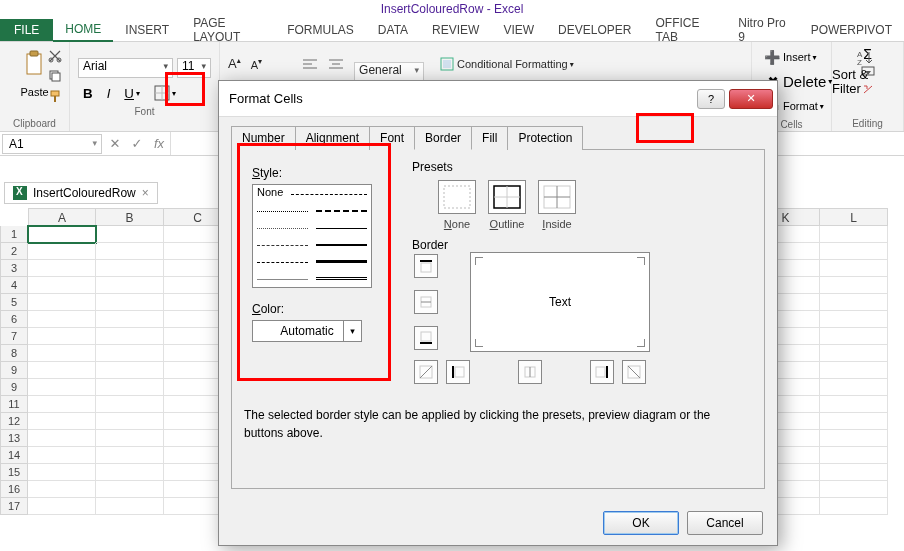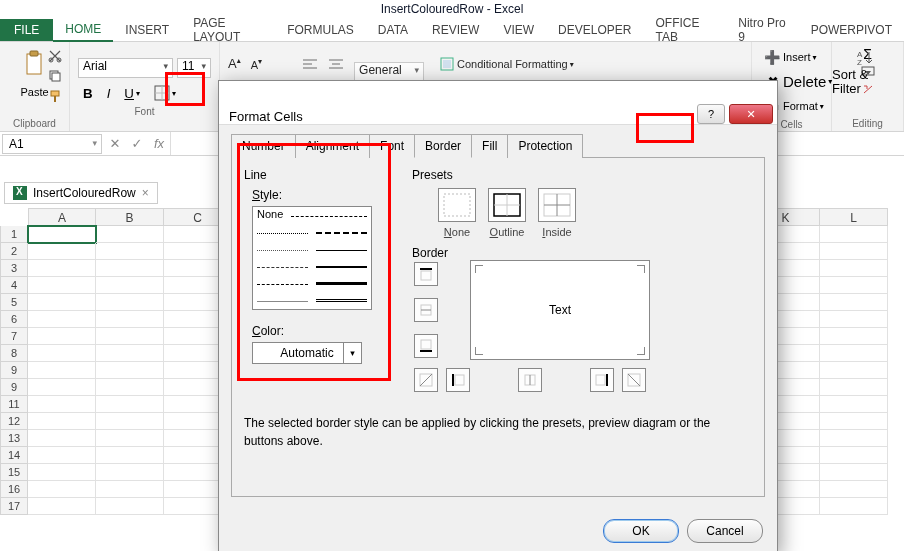--- a/index.html
+++ b/index.html
@@ -1,19 +1,19 @@
 <!DOCTYPE html>
 <html><head>
 <meta charset="utf-8">
 <style>
 * { margin: 0; padding: 0; box-sizing: border-box; font-family: "Segoe UI", Tahoma, sans-serif; }
 body { background: #fff; width: 904px; height: 551px; overflow: hidden; position: relative; font-size: 12px; }
 
 
-.apptitle { position: absolute; top: 2px; left: 0; right: 0; text-align: center; font-size: 12px; color: #0f172a; }
+.apptitle { position: absolute; top: 2px; left: 0; right: 0; text-align: center; font-size: 12px; color: #4c1d95; }
 
 
 .tabs { display: flex; align-items: center; height: 24px; margin-top: 18px; border-bottom: 1px solid #d4d4d4; background: #fff; }
 .tabs .file { background: #217346; color: #fff; padding: 4px 14px; font-size: 12px; }
 .tabs .tab { padding: 4px 12px; font-size: 12px; color: #444; cursor: pointer; }
 .tabs .tab.active { color: #217346; border-bottom: 2px solid #217346; background:#fff; }
 
 
 .ribbon { display: flex; height: 90px; background: #f3f3f3; border-bottom: 1px solid #d4d4d4; }
 .group { padding: 4px 8px 2px; border-right: 1px solid #e1e1e1; display: flex; flex-direction: column; justify-content: space-between; position: relative; }
@@ -44,21 +44,21 @@
 .colheads div { width:68px; border:1px solid #d4d4d4; border-left:none; text-align:center; font-size:12px; background:#f3f3f3; color:#444; height:18px; line-height:18px;}
 .colheads div:first-child{border-left:1px solid #d4d4d4;}
 .rows { }
 .rowline { display:flex; }
 .rowhead { width:28px; border:1px solid #d4d4d4; border-top:none; background:#f3f3f3; text-align:center; font-size:11px; color:#444; height:17px; line-height:17px;}
 .cell { width:68px; height:17px; border-right:1px solid #e1e1e1; border-bottom:1px solid #e1e1e1; }
 .cell.selected { outline:2px solid #217346; outline-offset:-1px; }
 
 
 .dialog { position:absolute; left:218px; top:80px; width:560px; background:#f0f0f0; border:1px solid #888; box-shadow:4px 4px 18px rgba(0,0,0,.35); z-index:40; }
-.dlg-title { background:#fff; height:44px; display:flex; align-items:flex-end; padding:0 0 0 10px; font-size:13px; border-bottom:1px solid #ddd;}
+.dlg-title { background:#fff; height:36px; display:flex; align-items:center; padding:0 0 0 10px; font-size:13px; border-bottom:1px solid #ddd;}
 .dlg-title .spacer{flex:1;}
 .dlg-title .winbtn{width:28px;height:20px;display:flex;align-items:center;justify-content:center;border:1px solid #aaa;margin-right:4px;background:linear-gradient(#fafafa,#e0e0e0);font-size:11px;cursor:pointer;border-radius:3px;}
 .dlg-title .winbtn.closebtn{background:linear-gradient(#e78,#c9302c);color:#fff;width:44px;border-color:#a02622;}
 .dlg-body { padding: 8px 12px 12px; }
 .dlg-tabs { display:flex; }
 .dlg-tabs .dt { border:1px solid #aaa; border-bottom:none; padding:4px 10px; font-size:12px; background:#f0f0f0; margin-right:-1px; cursor:pointer; position:relative; top:1px;}
 .dlg-tabs .dt.active { background:#f0f0f0; z-index:2; border-bottom:1px solid #f0f0f0;}
 .dlg-panel { border:1px solid #aaa; padding:10px 12px 12px; background:#f0f0f0; min-height:340px;}
 .section-label { font-size:12px; color:#000; }
 .underline { text-decoration: underline; }
@@ -81,21 +81,21 @@
 .border-preview .corner.tl{top:4px;left:4px;border-top:1px solid #888;border-left:1px solid #888;}
 .border-preview .corner.tr{top:4px;right:4px;border-top:1px solid #888;border-right:1px solid #888;}
 .border-preview .corner.bl{bottom:4px;left:4px;border-bottom:1px solid #888;border-left:1px solid #888;}
 .border-preview .corner.br{bottom:4px;right:4px;border-bottom:1px solid #888;border-right:1px solid #888;}
 
 .bord-btn { width:24px;height:24px;border:1px solid #888;background:#fdfdfd;display:inline-flex;align-items:center;justify-content:center;cursor:pointer;margin:2px; }
 
 .dlg-hint { font-size:12px; color:#000; margin-top:20px; line-height:1.5;}
 
 .dlg-buttons { display:flex; justify-content:flex-end; gap:8px; padding:10px 14px; }
-.pushbtn { min-width:76px; height:24px; border:1px solid #8a8a8a; background:linear-gradient(#fdfdfd,#e4e4e4); font-size:12px; cursor:pointer; border-radius:11px;}
+.pushbtn { min-width:76px; height:24px; border:1px solid #8a8a8a; background:linear-gradient(#fdfdfd,#e4e4e4); font-size:12px; cursor:pointer; border-radius:2px;}
 .pushbtn.primary { border:1px solid #3a7bd5; box-shadow:0 0 0 1px #9ecaed inset;}
 
 svg { display:block; }
 </style>
 </head>
 <body>
 
 <div class="apptitle">InsertColouredRow - Excel</div>
 
 <div class="tabs">
@@ -461,21 +461,20 @@
       <div class="dt">Alignment</div>
       <div class="dt">Font</div>
       <div class="dt active">Border</div>
       <div class="dt">Fill</div>
       <div class="dt">Protection</div>
     </div>
     <div class="dlg-panel">
       <div style="display:flex; gap:18px;">
 
         <div style="width:150px;">
-          <div class="section-label">Line</div>
           <div style="margin:6px 0 0 8px;">
             <div class="section-label"><span class="underline">S</span><span></span>tyle:</div>
             <div class="styles-box">
               <div class="srow">
                   <div class="none">None</div>
                   <div class="scell" style="border-bottom:1px dashed #000;height:0;margin-top:9px;"></div>
                 </div>
               <div class="srow">
                   <div class="scell" style="border-bottom:1px dotted #000;height:0;margin-top:9px;"></div>
                   <div class="scell" style="border-bottom:2px dashed #000;height:0;margin-top:8px;"></div>

